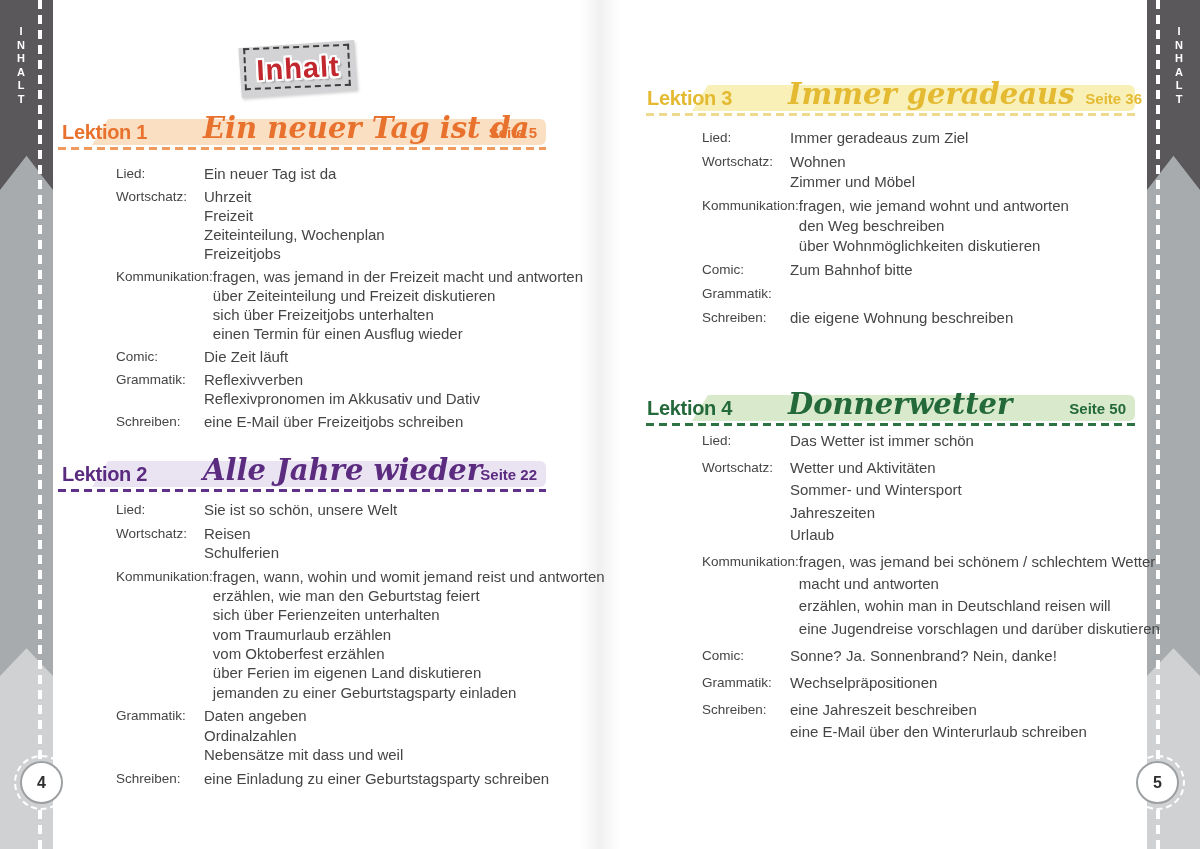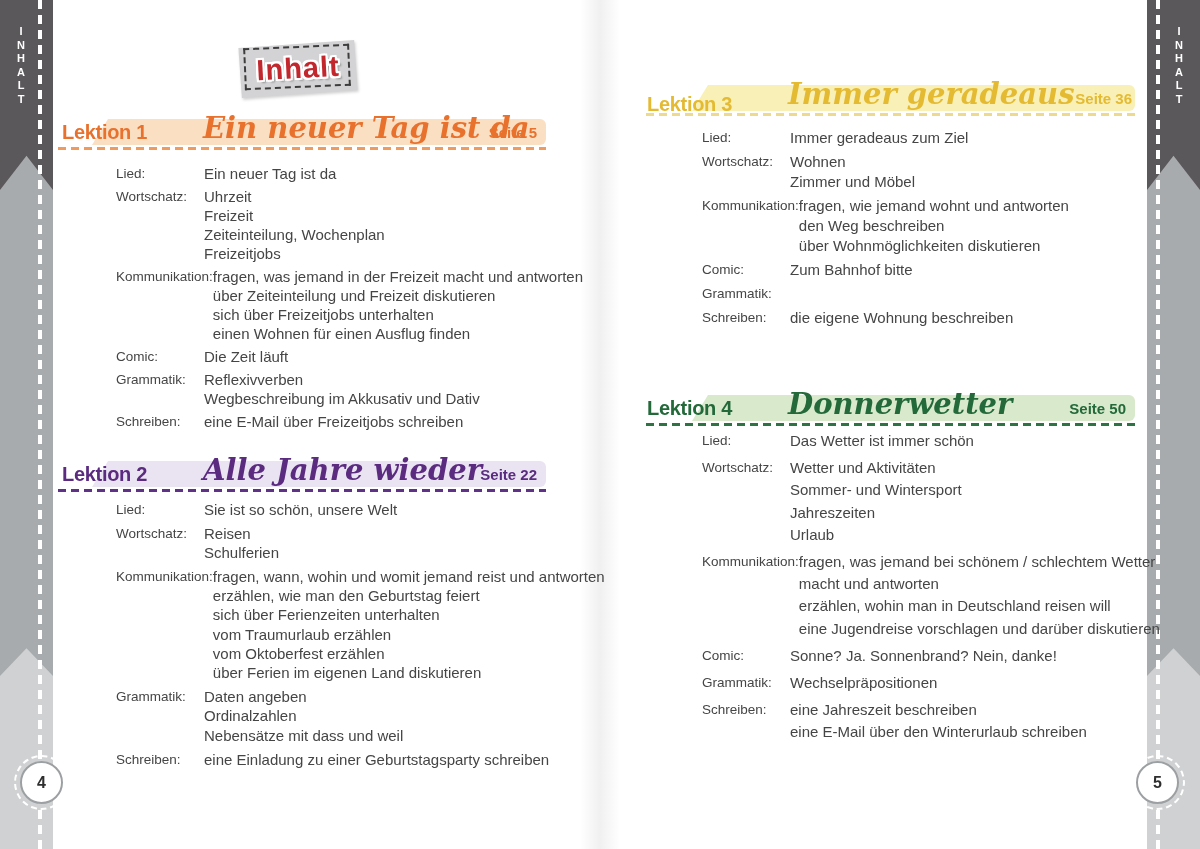--- a/index.html
+++ b/index.html
@@ -192,34 +192,34 @@
             <div class="line">Zeiteinteilung, Wochenplan</div>
             <div class="line">Freizeitjobs</div>
           </div>
         </div>
         <div class="group">
           <div class="group-label" style="flex-basis: 88px;">Kommunikation:</div>
           <div class="group-lines">
             <div class="line">fragen, was jemand in der Freizeit macht und antworten</div>
             <div class="line">über Zeiteinteilung und Freizeit diskutieren</div>
             <div class="line">sich über Freizeitjobs unterhalten</div>
-            <div class="line">einen Wohnen für einen Ausflug finden</div>
+            <div class="line">einen Termin für einen Ausflug wieder</div>
           </div>
         </div>
         <div class="group">
           <div class="group-label" style="flex-basis: 88px;">Comic:</div>
           <div class="group-lines">
             <div class="line">Die Zeit läuft</div>
           </div>
         </div>
         <div class="group">
           <div class="group-label" style="flex-basis: 88px;">Grammatik:</div>
           <div class="group-lines">
             <div class="line">Reflexivverben</div>
-            <div class="line">Wegbeschreibung im Akkusativ und Dativ</div>
+            <div class="line">Reflexivpronomen im Akkusativ und Dativ</div>
           </div>
         </div>
         <div class="group">
           <div class="group-label" style="flex-basis: 88px;">Schreiben:</div>
           <div class="group-lines">
             <div class="line">eine E-Mail über Freizeitjobs schreiben</div>
           </div>
         </div>
       </div>
     </section>
@@ -245,43 +245,44 @@
         </div>
         <div class="group">
           <div class="group-label" style="flex-basis: 88px;">Kommunikation:</div>
           <div class="group-lines">
             <div class="line">fragen, wann, wohin und womit jemand reist und antworten</div>
             <div class="line">erzählen, wie man den Geburtstag feiert</div>
             <div class="line">sich über Ferienzeiten unterhalten</div>
             <div class="line">vom Traumurlaub erzählen</div>
             <div class="line">vom Oktoberfest erzählen</div>
             <div class="line">über Ferien im eigenen Land diskutieren</div>
+            <div class="line">jemanden zu einer Geburtstagsparty einladen</div>
           </div>
         </div>
         <div class="group">
           <div class="group-label" style="flex-basis: 88px;">Grammatik:</div>
           <div class="group-lines">
             <div class="line">Daten angeben</div>
             <div class="line">Ordinalzahlen</div>
             <div class="line">Nebensätze mit dass und weil</div>
           </div>
         </div>
         <div class="group">
           <div class="group-label" style="flex-basis: 88px;">Schreiben:</div>
           <div class="group-lines">
             <div class="line">eine Einladung zu einer Geburtstagsparty schreiben</div>
           </div>
         </div>
       </div>
     </section>
   <section class="lesson" id="lesson-2" style="--accent: #e4ba32; --band: #f8f0b6; --dash: #eeda8e; --lh: 20px; --gap: 4px; --labelw: 88px;">
       <div class="band" style="left: 692px; top: 85px; width: 443px;"></div>
-      <h2 class="lesson-title" style="left: 647px; top: 93px;">Lektion 3</h2>
+      <h2 class="lesson-title" style="left: 647px; top: 87px;">Lektion 3</h2>
       <div class="lesson-subtitle" style="left: 788px; top: 77px;">Immer geradeaus</div>
-      <div class="lesson-page-ref" style="right: 68px; top: 90px; text-align: center;">Seite 36</div>
+      <div class="lesson-page-ref" style="right: 58px; top: 90px; text-align: center;">Seite 36</div>
       <div class="band-dash" style="left: 646px; top: 113px; width: 489px;"></div>
       <div class="groups" style="left: 702px; top: 128px;">
         <div class="group">
           <div class="group-label" style="flex-basis: 88px;">Lied:</div>
           <div class="group-lines">
             <div class="line">Immer geradeaus zum Ziel</div>
           </div>
         </div>
         <div class="group">
           <div class="group-label" style="flex-basis: 88px;">Wortschatz:</div>

